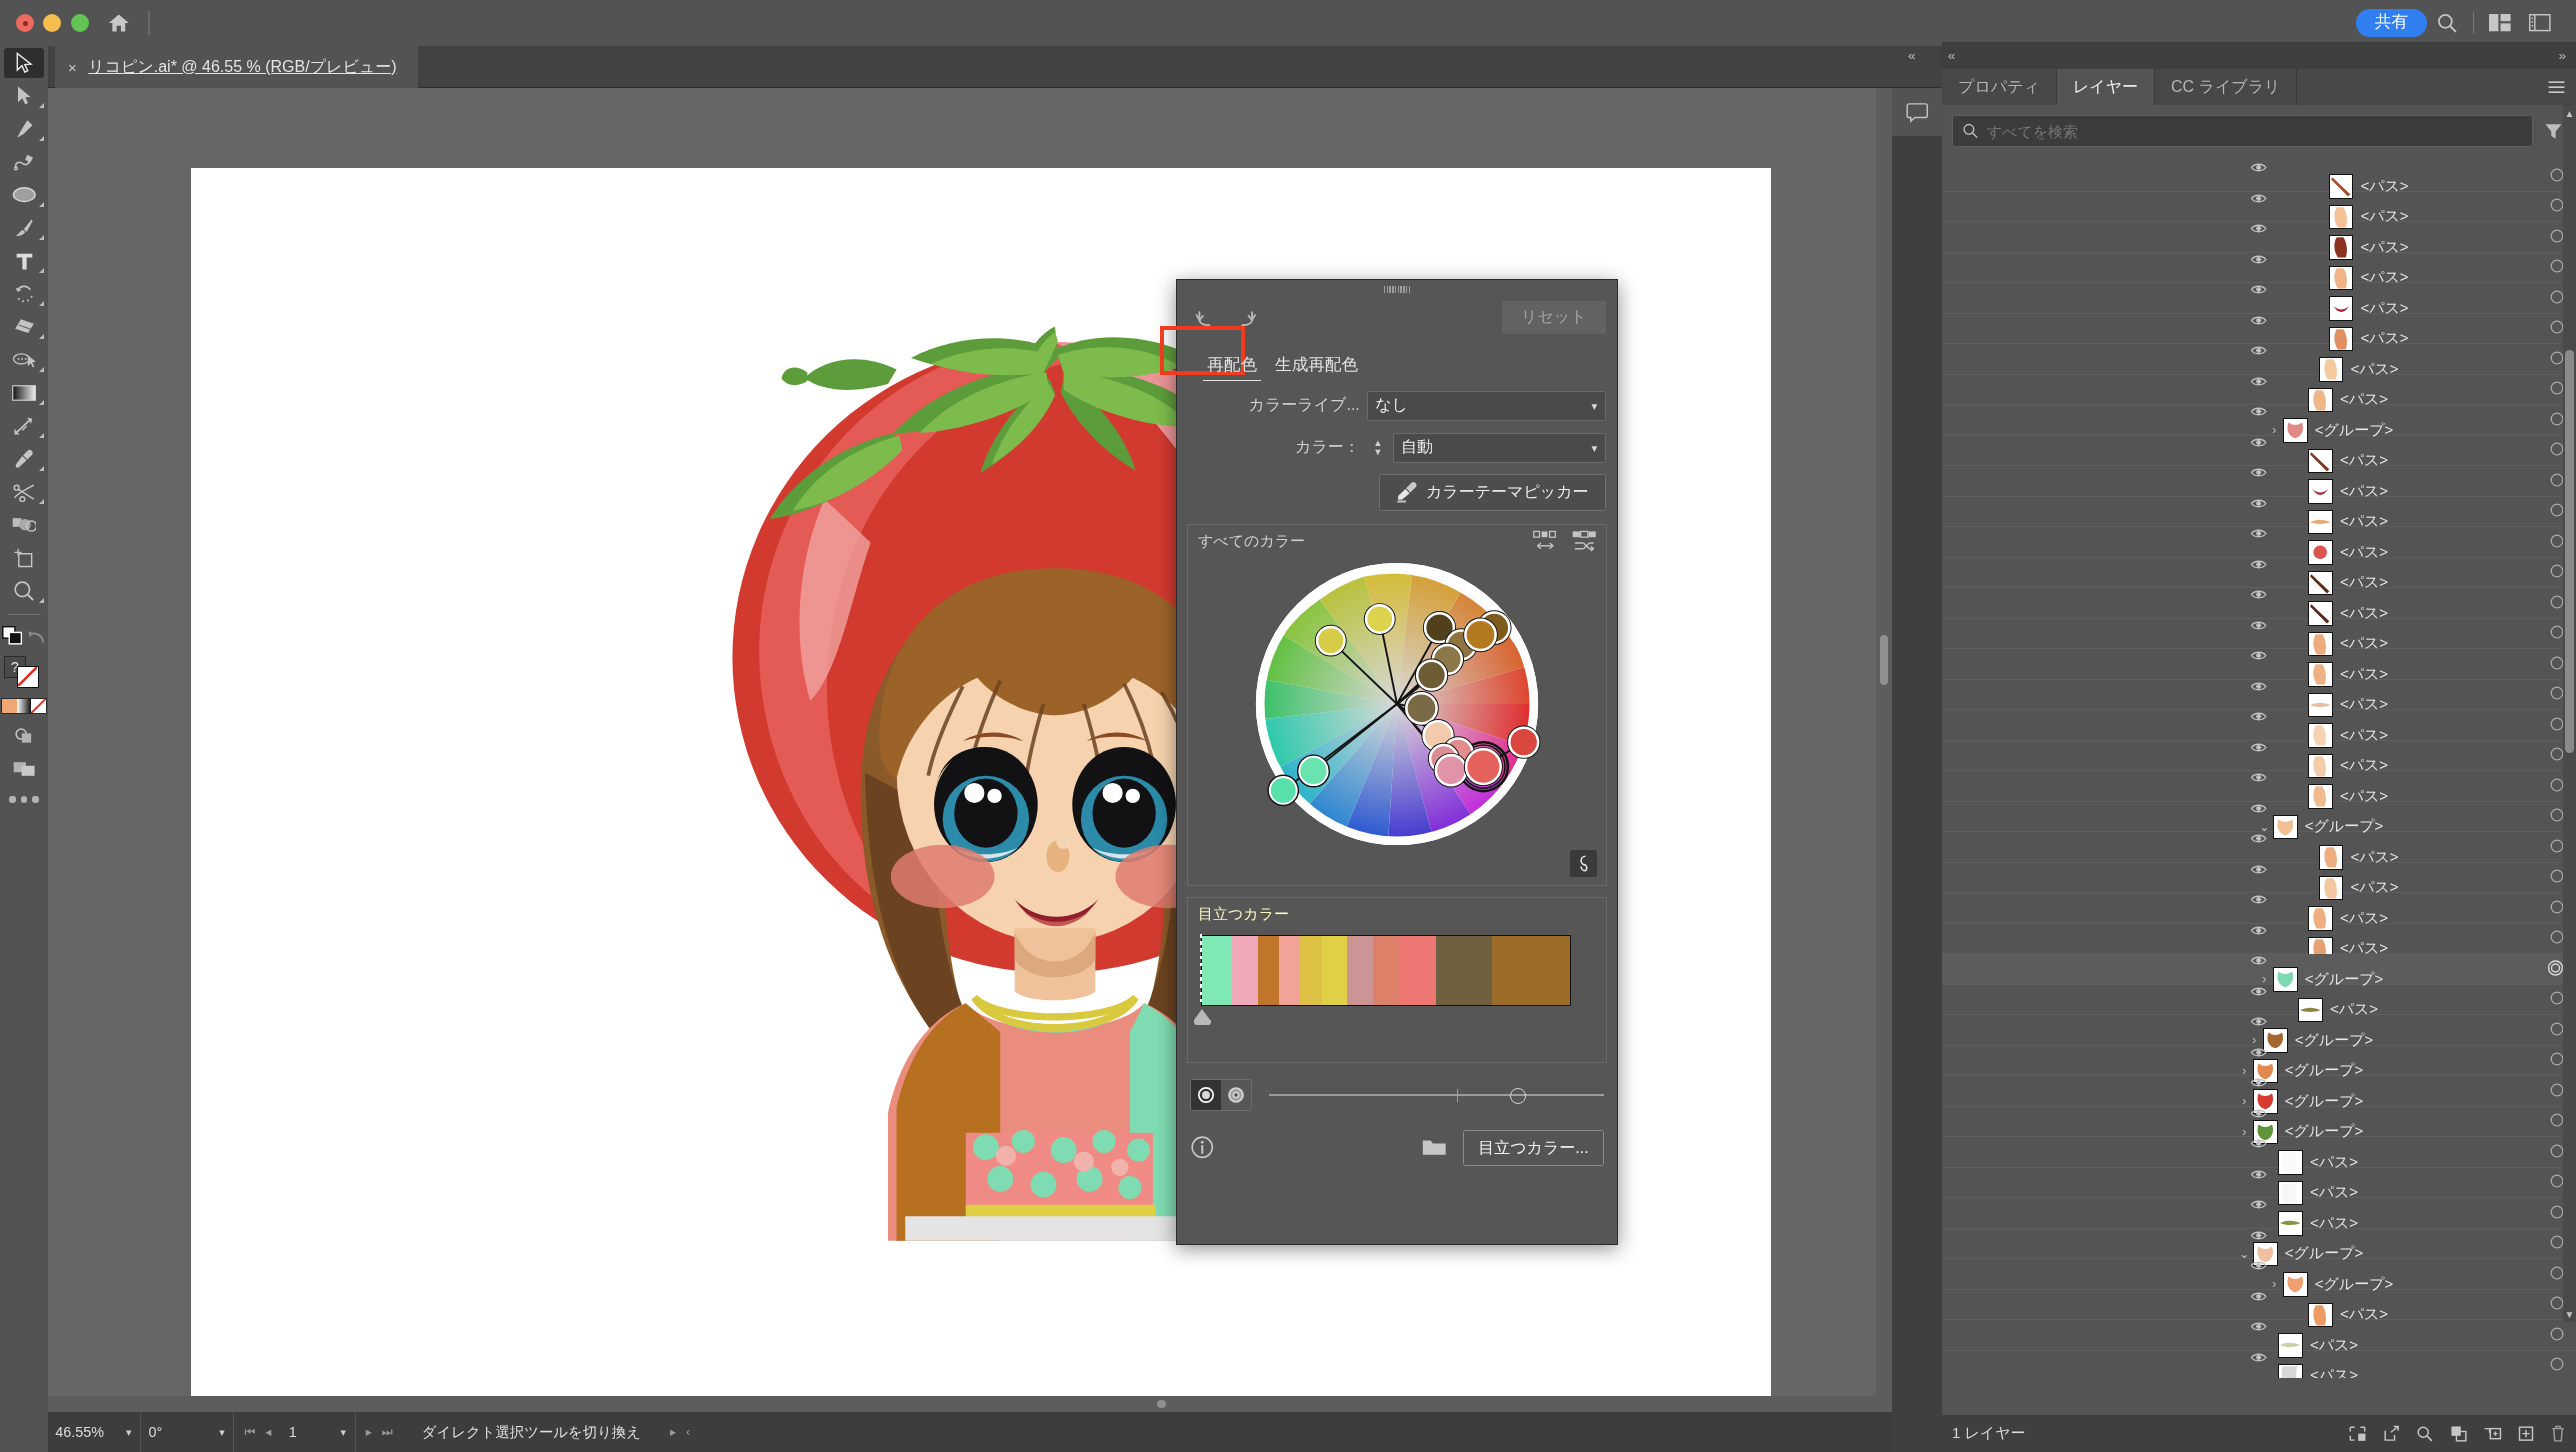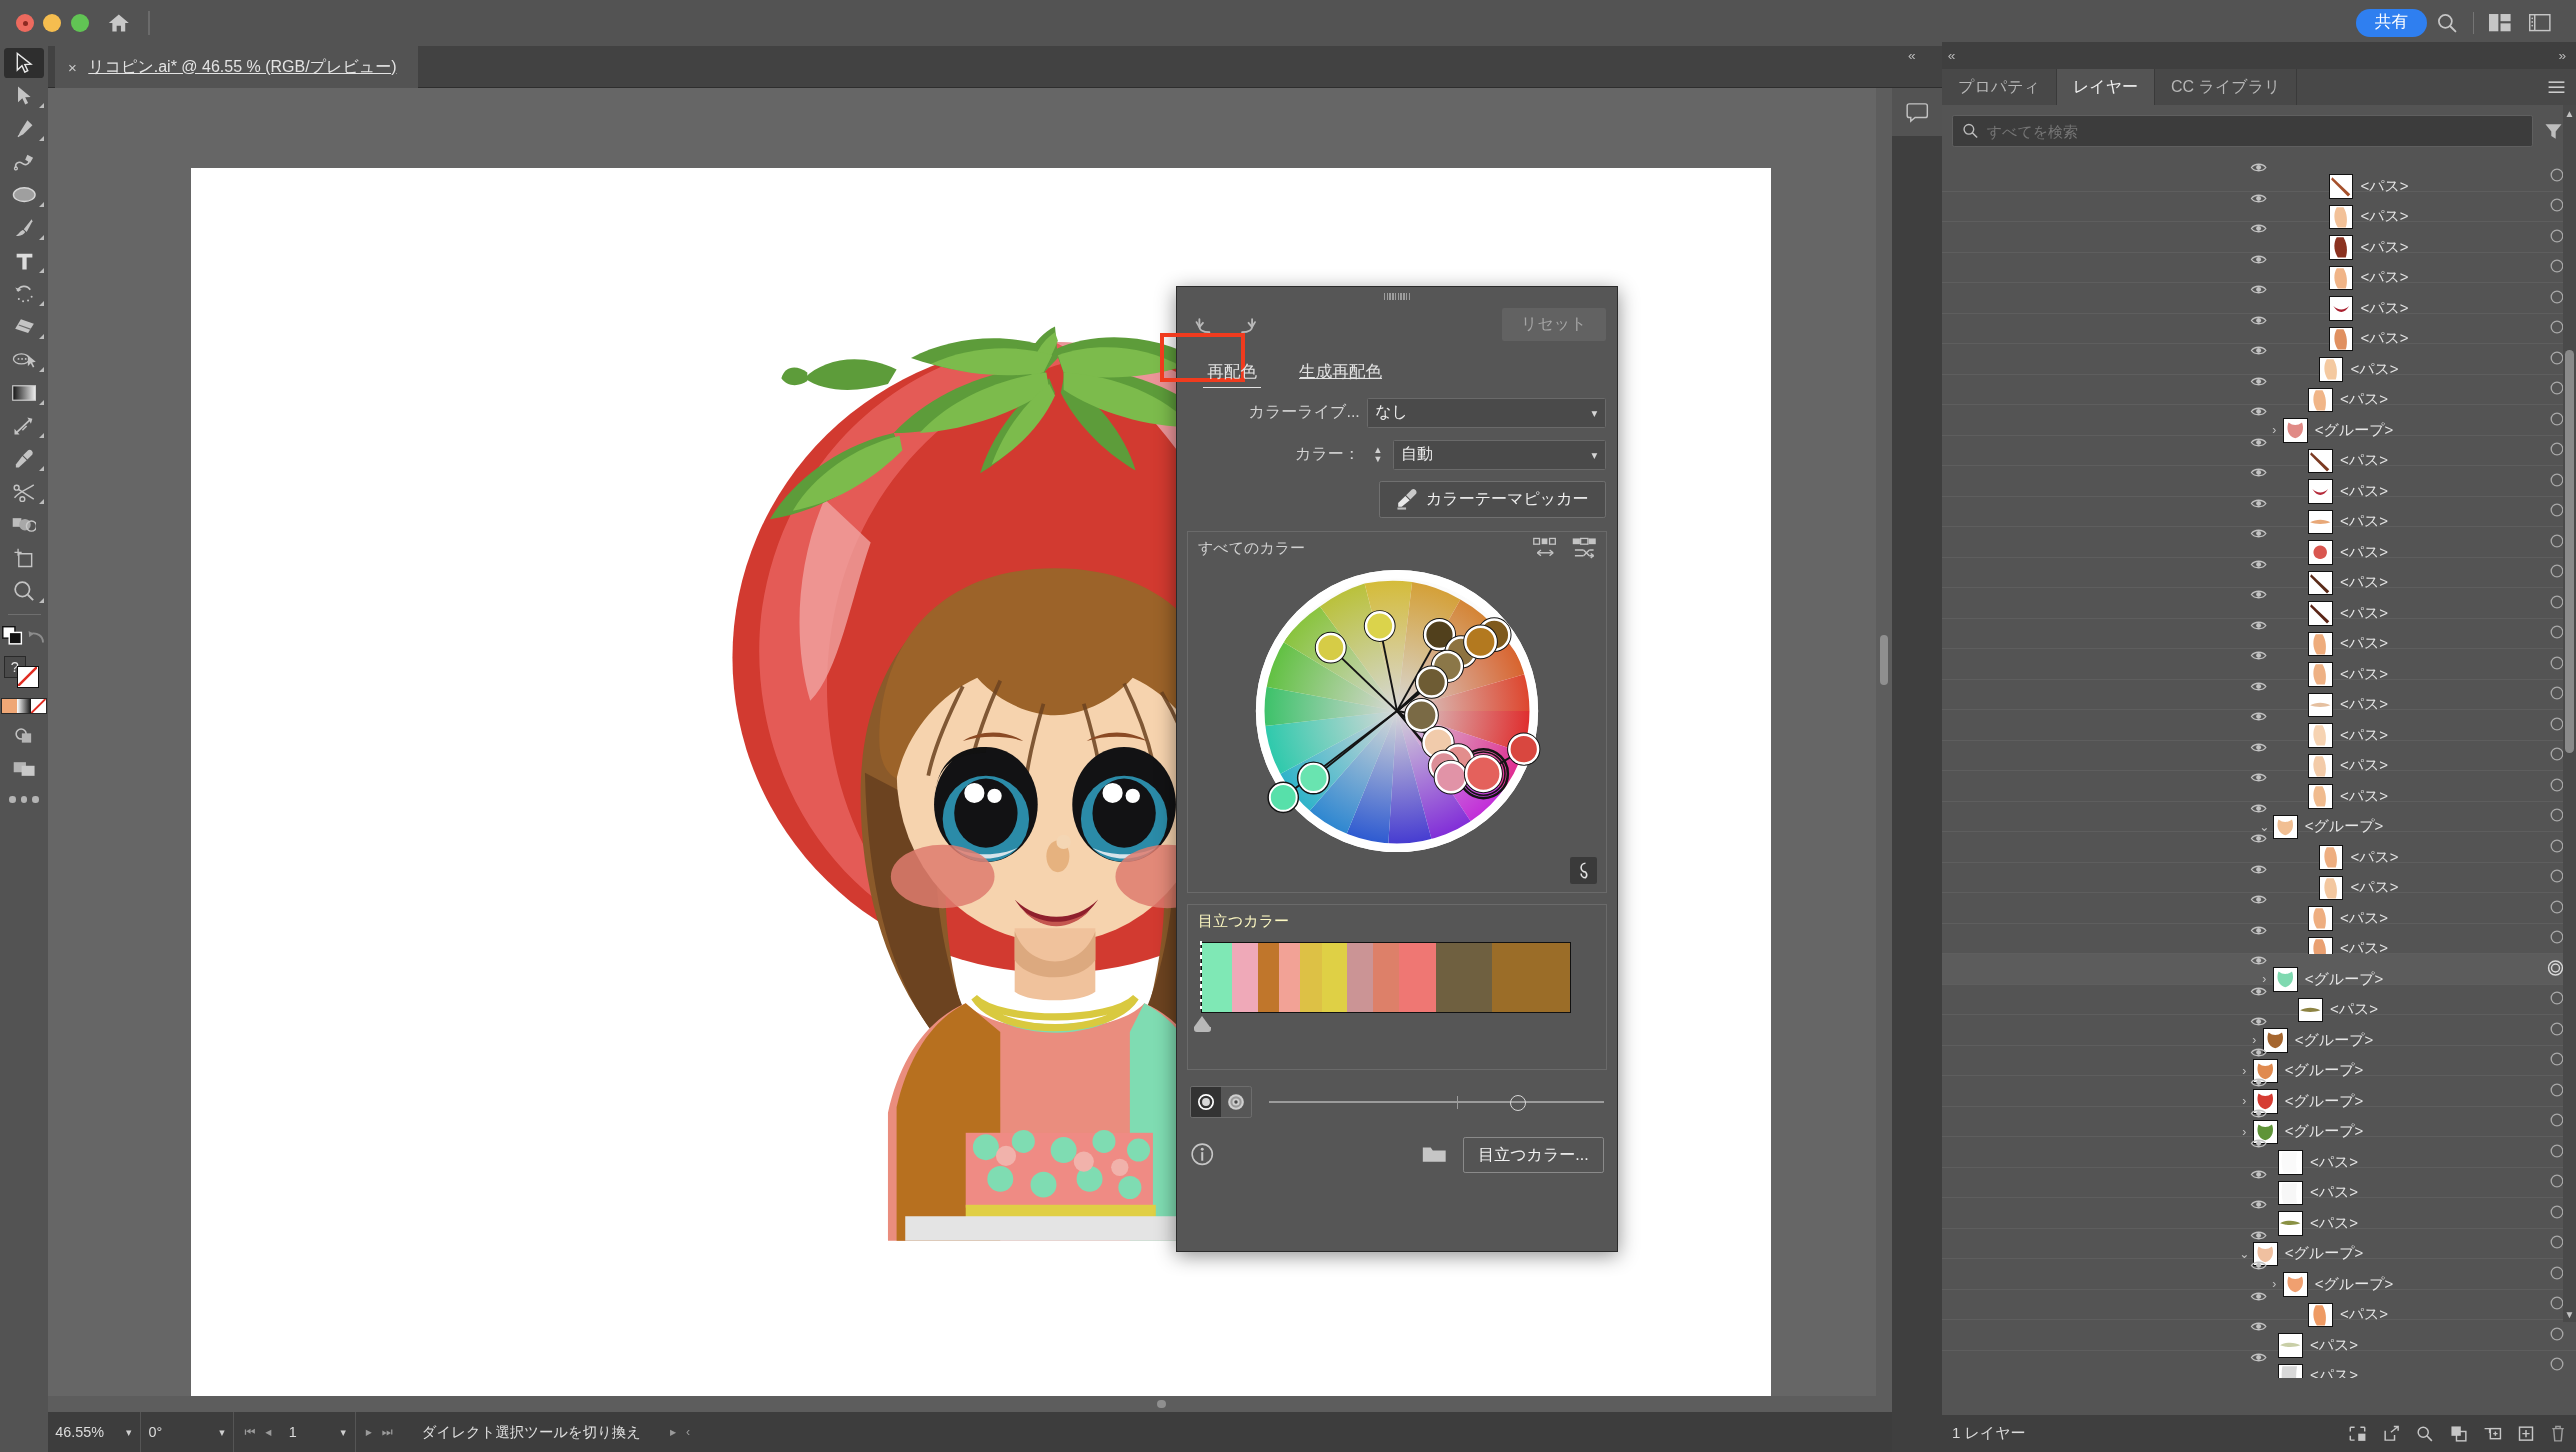--- a/index.html
+++ b/index.html
@@ -187,40 +187,40 @@
   .layers-footer {
     position:absolute; left:0; bottom:0; width:634px; height:37px; background:#3f3f3f;
     display:flex; align-items:center; padding:0 10px;
   }
   .lf-count { color:#dadada; font-size:15px; }
   .lf-icons { margin-left:auto; display:flex; gap:16px; align-items:center; }
   .lf-ic { cursor:pointer; display:flex; }
 
   
   .recolor {
-    position:absolute; left:1176px; top:286px; width:442px; height:966px;
+    position:absolute; left:1176px; top:279px; width:442px; height:966px;
     background:#565656; border:0.7px solid #2b2b2b; box-shadow:0 4.3px 19px rgba(0,0,0,.45);
   }
   .rc-grip { width:100%; height:19px; display:flex; align-items:center; justify-content:center; }
   .rc-grip .g { display:flex; gap:1.4px; }
   .rc-grip .g i { width:1.4px; height:7.2px; background:#9d9d9d; display:block; }
   .rc-top { display:flex; align-items:center; padding:0 11.5px; height:37px; }
   .rc-undo, .rc-redo { width:37px; display:flex; align-items:center; justify-content:center; cursor:pointer; }
   .rc-reset {
     margin-left:auto; background:#626262; color:#a5a5a5; font-size:16px;
     padding:5.8px 19px; border-radius:2.2px; cursor:pointer;
   }
   .rc-tabs { display:flex; align-items:flex-end; padding-left:23px; height:45px; position:relative; }
   .rc-tab {
     font-size:16.6px; color:#e2e2e2; padding:0 7.2px 5px; cursor:pointer; position:relative;
   }
   .rc-tab.active::after {
     content:''; position:absolute; left:2.9px; right:2.9px; bottom:0; height:1.4px; background:#e2e2e2;
   }
-  .rc-tab2 { margin-left:32px; font-size:16.6px; color:#e2e2e2; padding:0 2.9px 5px; cursor:pointer;text-decoration:underline; }
+  .rc-tab2 { margin-left:8px; font-size:16.6px; color:#e2e2e2; padding:0 2.9px 5px; cursor:pointer; }
   .highlight-box {
     position:absolute; left:-17.3px; top:-10px; width:85px; height:49px;
     border:4.3px solid #f03b1e; pointer-events:none;
   }
 
   .rc-field { display:flex; align-items:center; margin:7.2px 11.5px 0 0; height:35px; }
   .rc-lab { width:190px; text-align:right; font-size:16px; color:#d2d2d2; padding-right:7.2px; white-space:nowrap; }
   .rc-select {
     flex:1; height:30px; background:#4a4a4a; border:0.7px solid #6a6a6a; border-radius:1.4px;
     display:flex; align-items:center; padding:0 7.2px; color:#ececec; font-size:16px; cursor:pointer;

